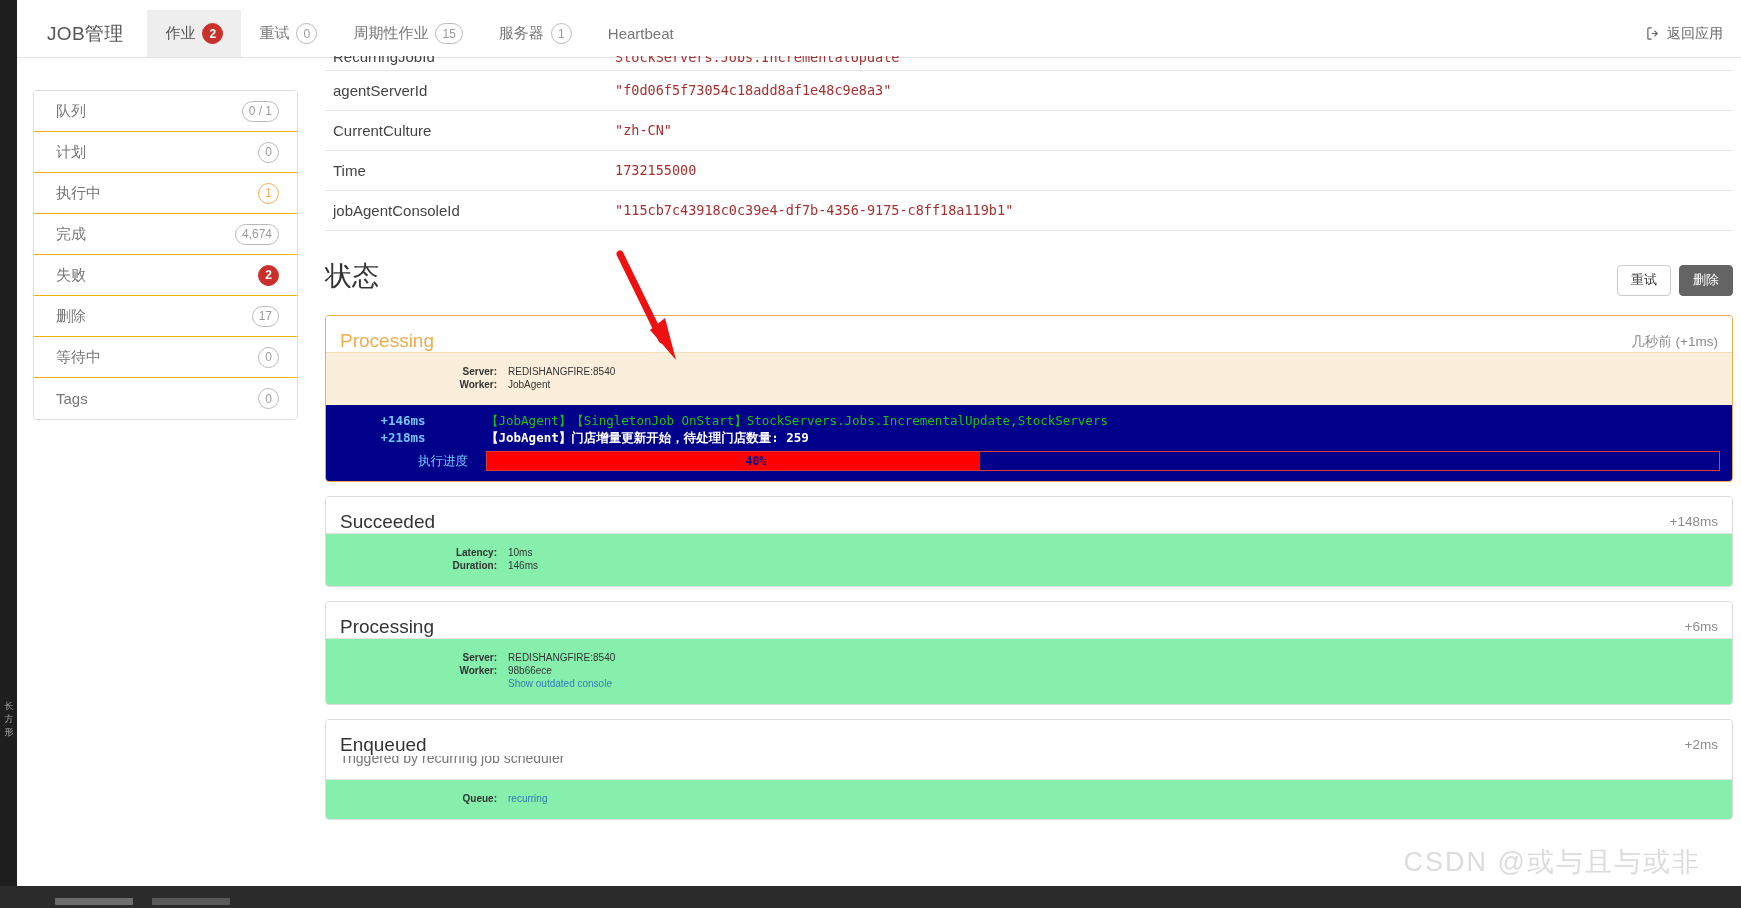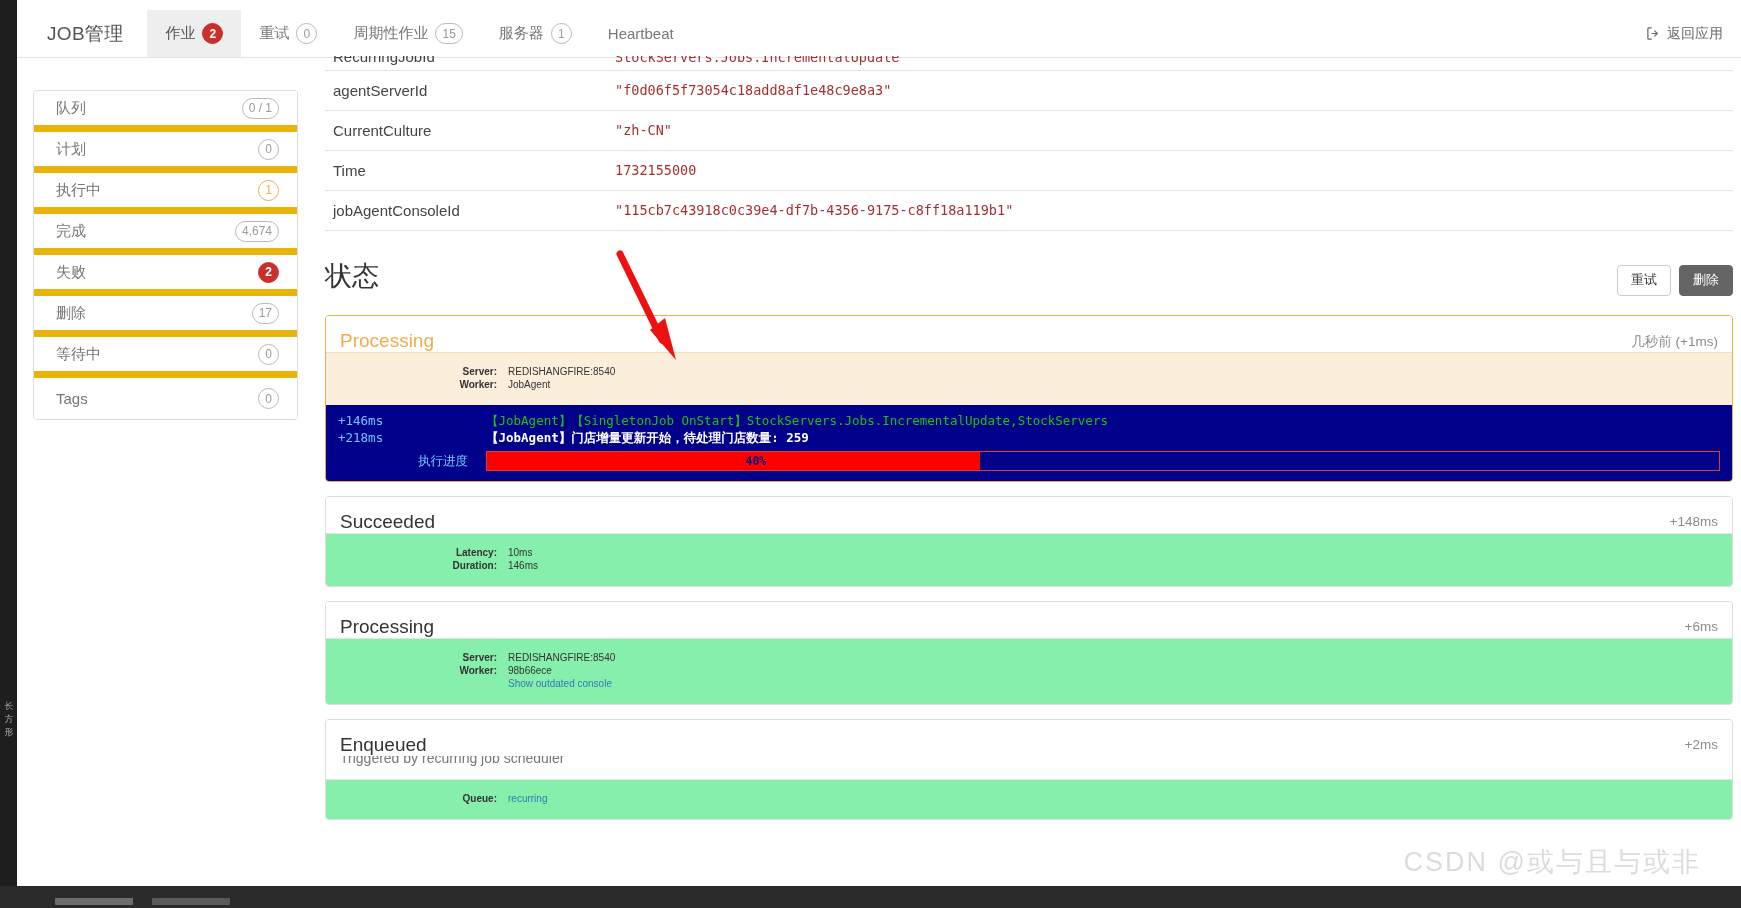--- a/index.html
+++ b/index.html
@@ -89,21 +89,21 @@
   .sidebar {
     position: absolute; left: 33px; top: 90px;
     width: 265px;
     border: 1px solid #dddddd; border-radius: 4px;
     overflow: hidden;
     background: #fff;
   }
   .side-item {
     display: flex; align-items: center;
     height: 41px; padding: 0 18px 0 22px;
-    border-bottom: 7px solid #eab308;
+    border-bottom: 1px solid #eab308;
     font-size: 15px; color: #777777;
     cursor: pointer; background: #fff;
   }
   .side-item:last-child { border-bottom: none; }
   .side-item .side-label { flex: 1; }
 
   
   .main {
     position: absolute; left: 325px; top: 56px;
     width: 1408px;
@@ -179,22 +179,22 @@
 
   
   .console {
     background: #00008b; color: #cfcfcf;
     padding: 7px 12px 10px 12px;
     font-family: "DejaVu Sans Mono", monospace;
     font-size: 12.5px;
   }
   .console-line { display: flex; align-items: flex-start; line-height: 17px; }
   .console-ts {
-    width: 148px; min-width: 148px; text-align: left;
-    color: #6ec8ff; padding-right: 18px;
+    width: 148px; min-width: 148px; text-align: center;
+    color: #6ec8ff; padding-right: 18px; font-weight: bold;
   }
   .console-msg { color: #16c60c; white-space: nowrap; }
   .console-msg.white { color: #ffffff; font-weight: bold; }
 
   .progress-row { display: flex; align-items: center; margin-top: 5px; }
   .progress-label {
     width: 148px; min-width: 148px; text-align: right;
     padding-right: 18px; color: #6ec8ff;
   }
   .progress-track {

